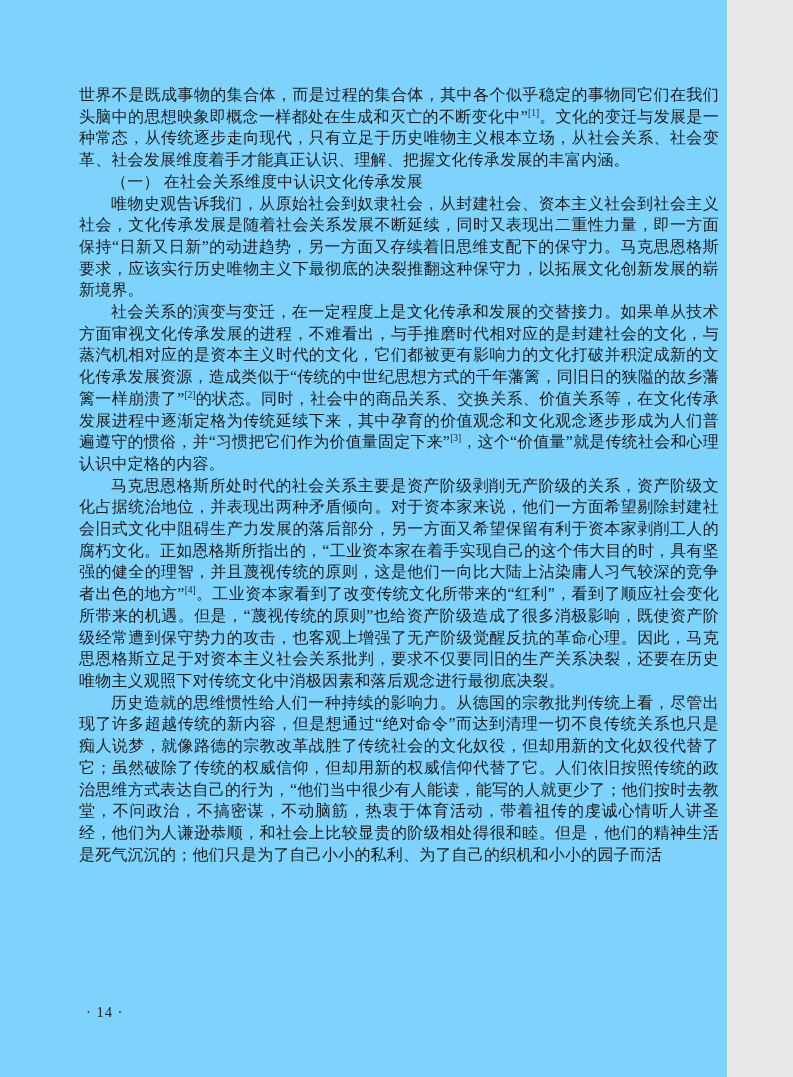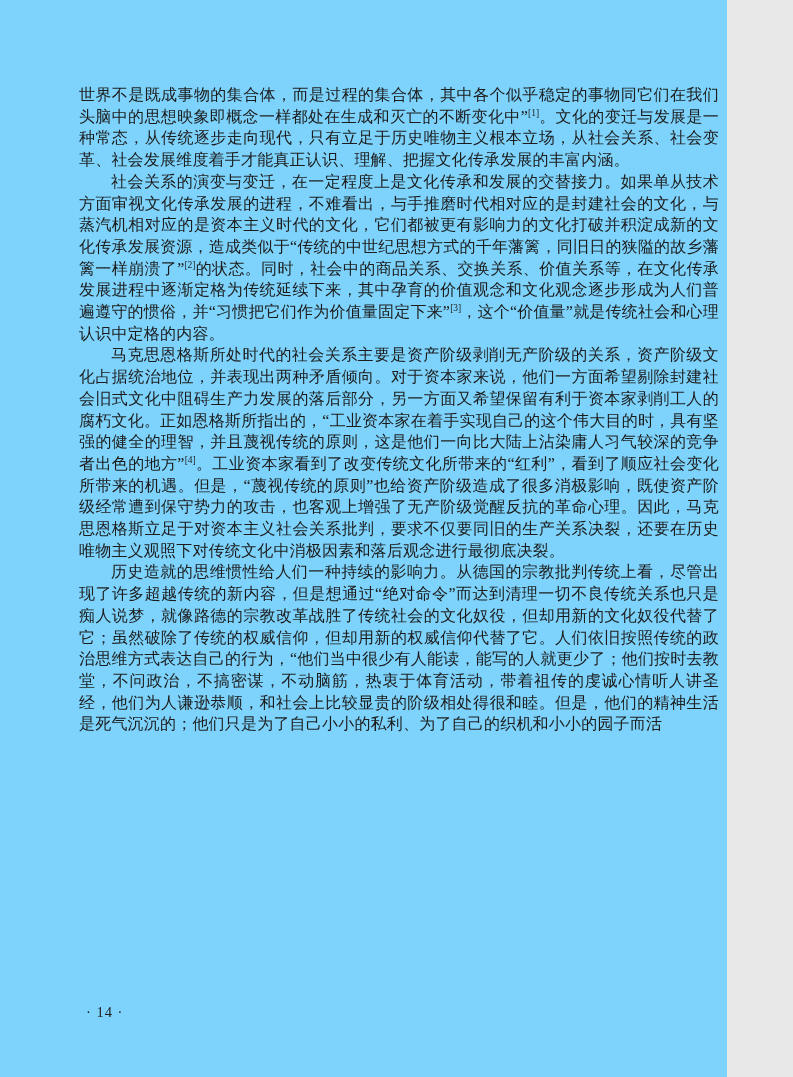--- a/index.html
+++ b/index.html
@@ -53,18 +53,20 @@
     color: #1c1c1c;
     margin-top: 8px;
   }
 </style>
 </head>
 <body>
 
 <div class="page">
   <div class="text-body" id="text-body">
       <p class="para"><span>世界不是既成事物的集合体，而是过程的集合体，其中各个似乎稳定的事物同它们在我们头脑中的思想映象即概念一样都处在生成和灭亡的不断变化中”</span><sup class="citation">[1]</sup><span>。文化的变迁与发展是一种常态，从传统逐步走向现代，只有立足于历史唯物主义根本立场，从社会关系、社会变革、社会发展维度着手才能真正认识、理解、把握文化传承发展的丰富内涵。</span></p>
+      <p class="heading indent"><span>（一） 在社会关系维度中认识文化传承发展</span></p>
+      <p class="para indent"><span>唯物史观告诉我们，从原始社会到奴隶社会，从封建社会、资本主义社会到社会主义社会，文化传承发展是随着社会关系发展不断延续，同时又表现出二重性力量，即一方面保持“日新又日新”的动进趋势，另一方面又存续着旧思维支配下的保守力。马克思恩格斯要求，应该实行历史唯物主义下最彻底的决裂推翻这种保守力，以拓展文化创新发展的崭新境界。</span></p>
       <p class="para indent"><span>社会关系的演变与变迁，在一定程度上是文化传承和发展的交替接力。如果单从技术方面审视文化传承发展的进程，不难看出，与手推磨时代相对应的是封建社会的文化，与蒸汽机相对应的是资本主义时代的文化，它们都被更有影响力的文化打破并积淀成新的文化传承发展资源，造成类似于“传统的中世纪思想方式的千年藩篱，同旧日的狭隘的故乡藩篱一样崩溃了”</span><sup class="citation">[2]</sup><span>的状态。同时，社会中的商品关系、交换关系、价值关系等，在文化传承发展进程中逐渐定格为传统延续下来，其中孕育的价值观念和文化观念逐步形成为人们普遍遵守的惯俗，并“习惯把它们作为价值量固定下来”</span><sup class="citation">[3]</sup><span>，这个“价值量”就是传统社会和心理认识中定格的内容。</span></p>
       <p class="para indent"><span>马克思恩格斯所处时代的社会关系主要是资产阶级剥削无产阶级的关系，资产阶级文化占据统治地位，并表现出两种矛盾倾向。对于资本家来说，他们一方面希望剔除封建社会旧式文化中阻碍生产力发展的落后部分，另一方面又希望保留有利于资本家剥削工人的腐朽文化。正如恩格斯所指出的，“工业资本家在着手实现自己的这个伟大目的时，具有坚强的健全的理智，并且蔑视传统的原则，这是他们一向比大陆上沾染庸人习气较深的竞争者出色的地方”</span><sup class="citation">[4]</sup><span>。工业资本家看到了改变传统文化所带来的“红利”，看到了顺应社会变化所带来的机遇。但是，“蔑视传统的原则”也给资产阶级造成了很多消极影响，既使资产阶级经常遭到保守势力的攻击，也客观上增强了无产阶级觉醒反抗的革命心理。因此，马克思恩格斯立足于对资本主义社会关系批判，要求不仅要同旧的生产关系决裂，还要在历史唯物主义观照下对传统文化中消极因素和落后观念进行最彻底决裂。</span></p>
       <p class="para indent"><span>历史造就的思维惯性给人们一种持续的影响力。从德国的宗教批判传统上看，尽管出现了许多超越传统的新内容，但是想通过“绝对命令”而达到清理一切不良传统关系也只是痴人说梦，就像路德的宗教改革战胜了传统社会的文化奴役，但却用新的文化奴役代替了它；虽然破除了传统的权威信仰，但却用新的权威信仰代替了它。人们依旧按照传统的政治思维方式表达自己的行为，“他们当中很少有人能读，能写的人就更少了；他们按时去教堂，不问政治，不搞密谋，不动脑筋，热衷于体育活动，带着祖传的虔诚心情听人讲圣经，他们为人谦逊恭顺，和社会上比较显贵的阶级相处得很和睦。但是，他们的精神生活是死气沉沉的；他们只是为了自己小小的私利、为了自己的织机和小小的园子而活</span></p>
     </div>
   <div class="page-number">· 14 ·</div>
 </div>
 
 </body></html>

